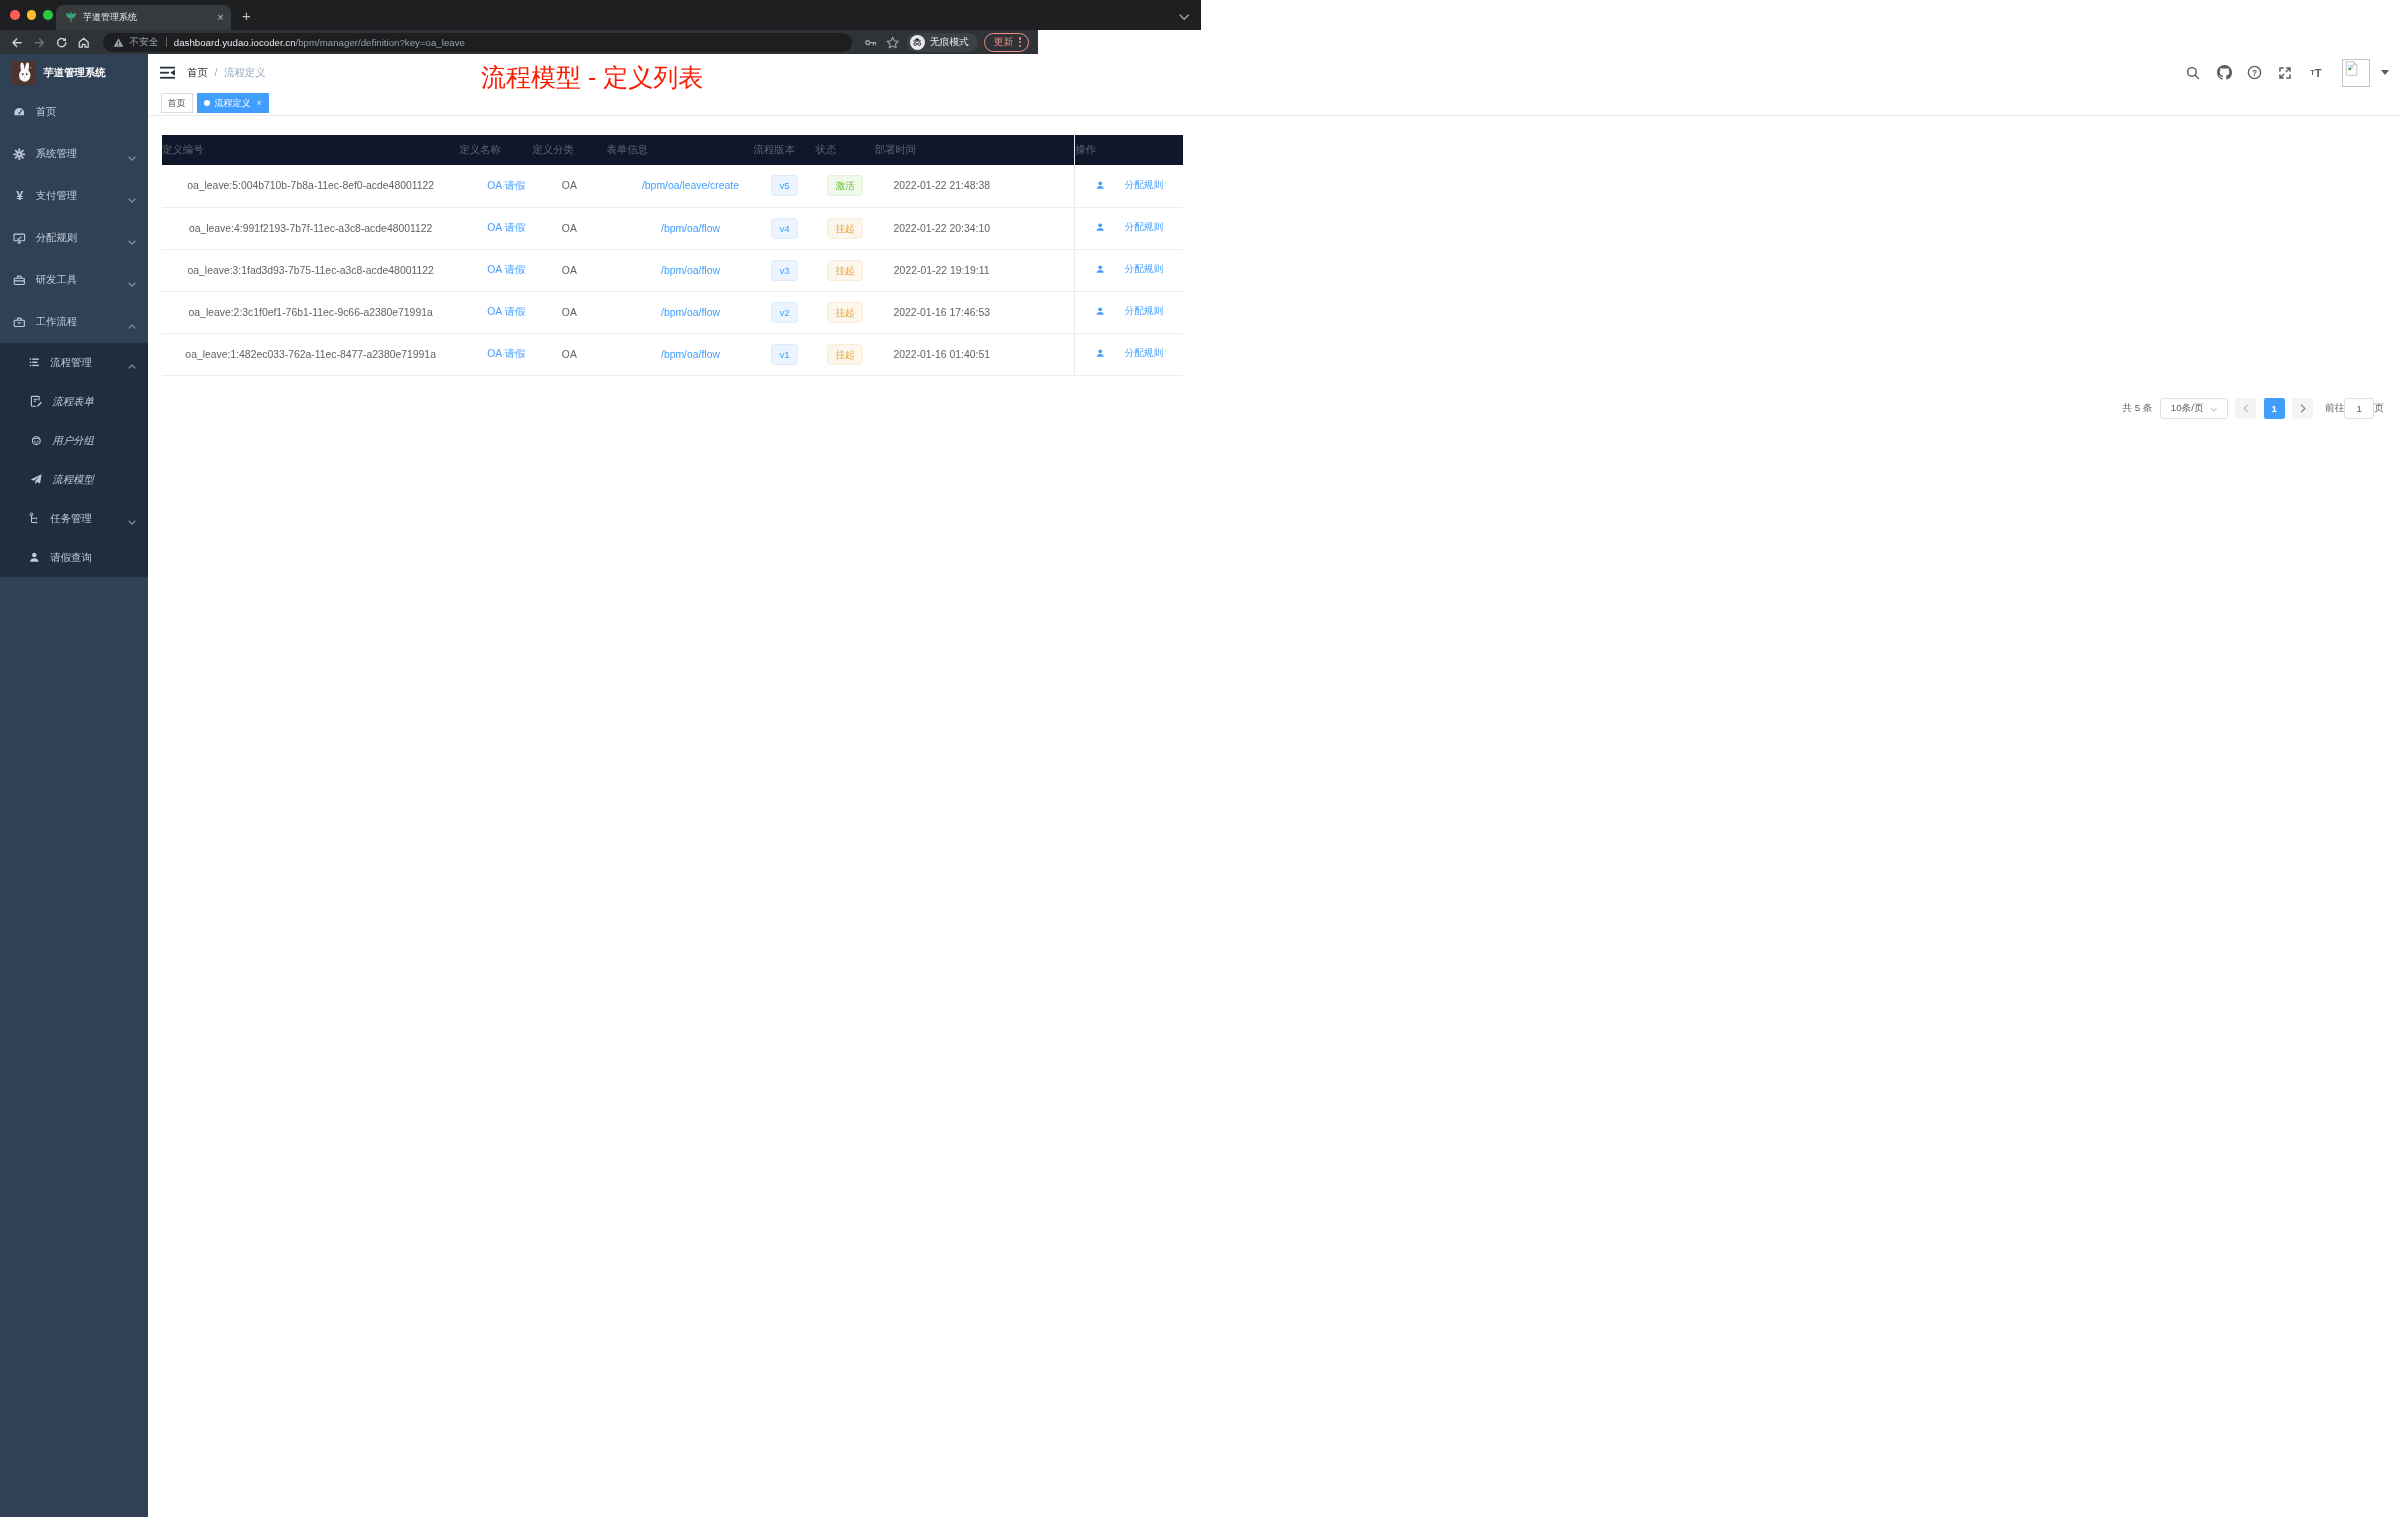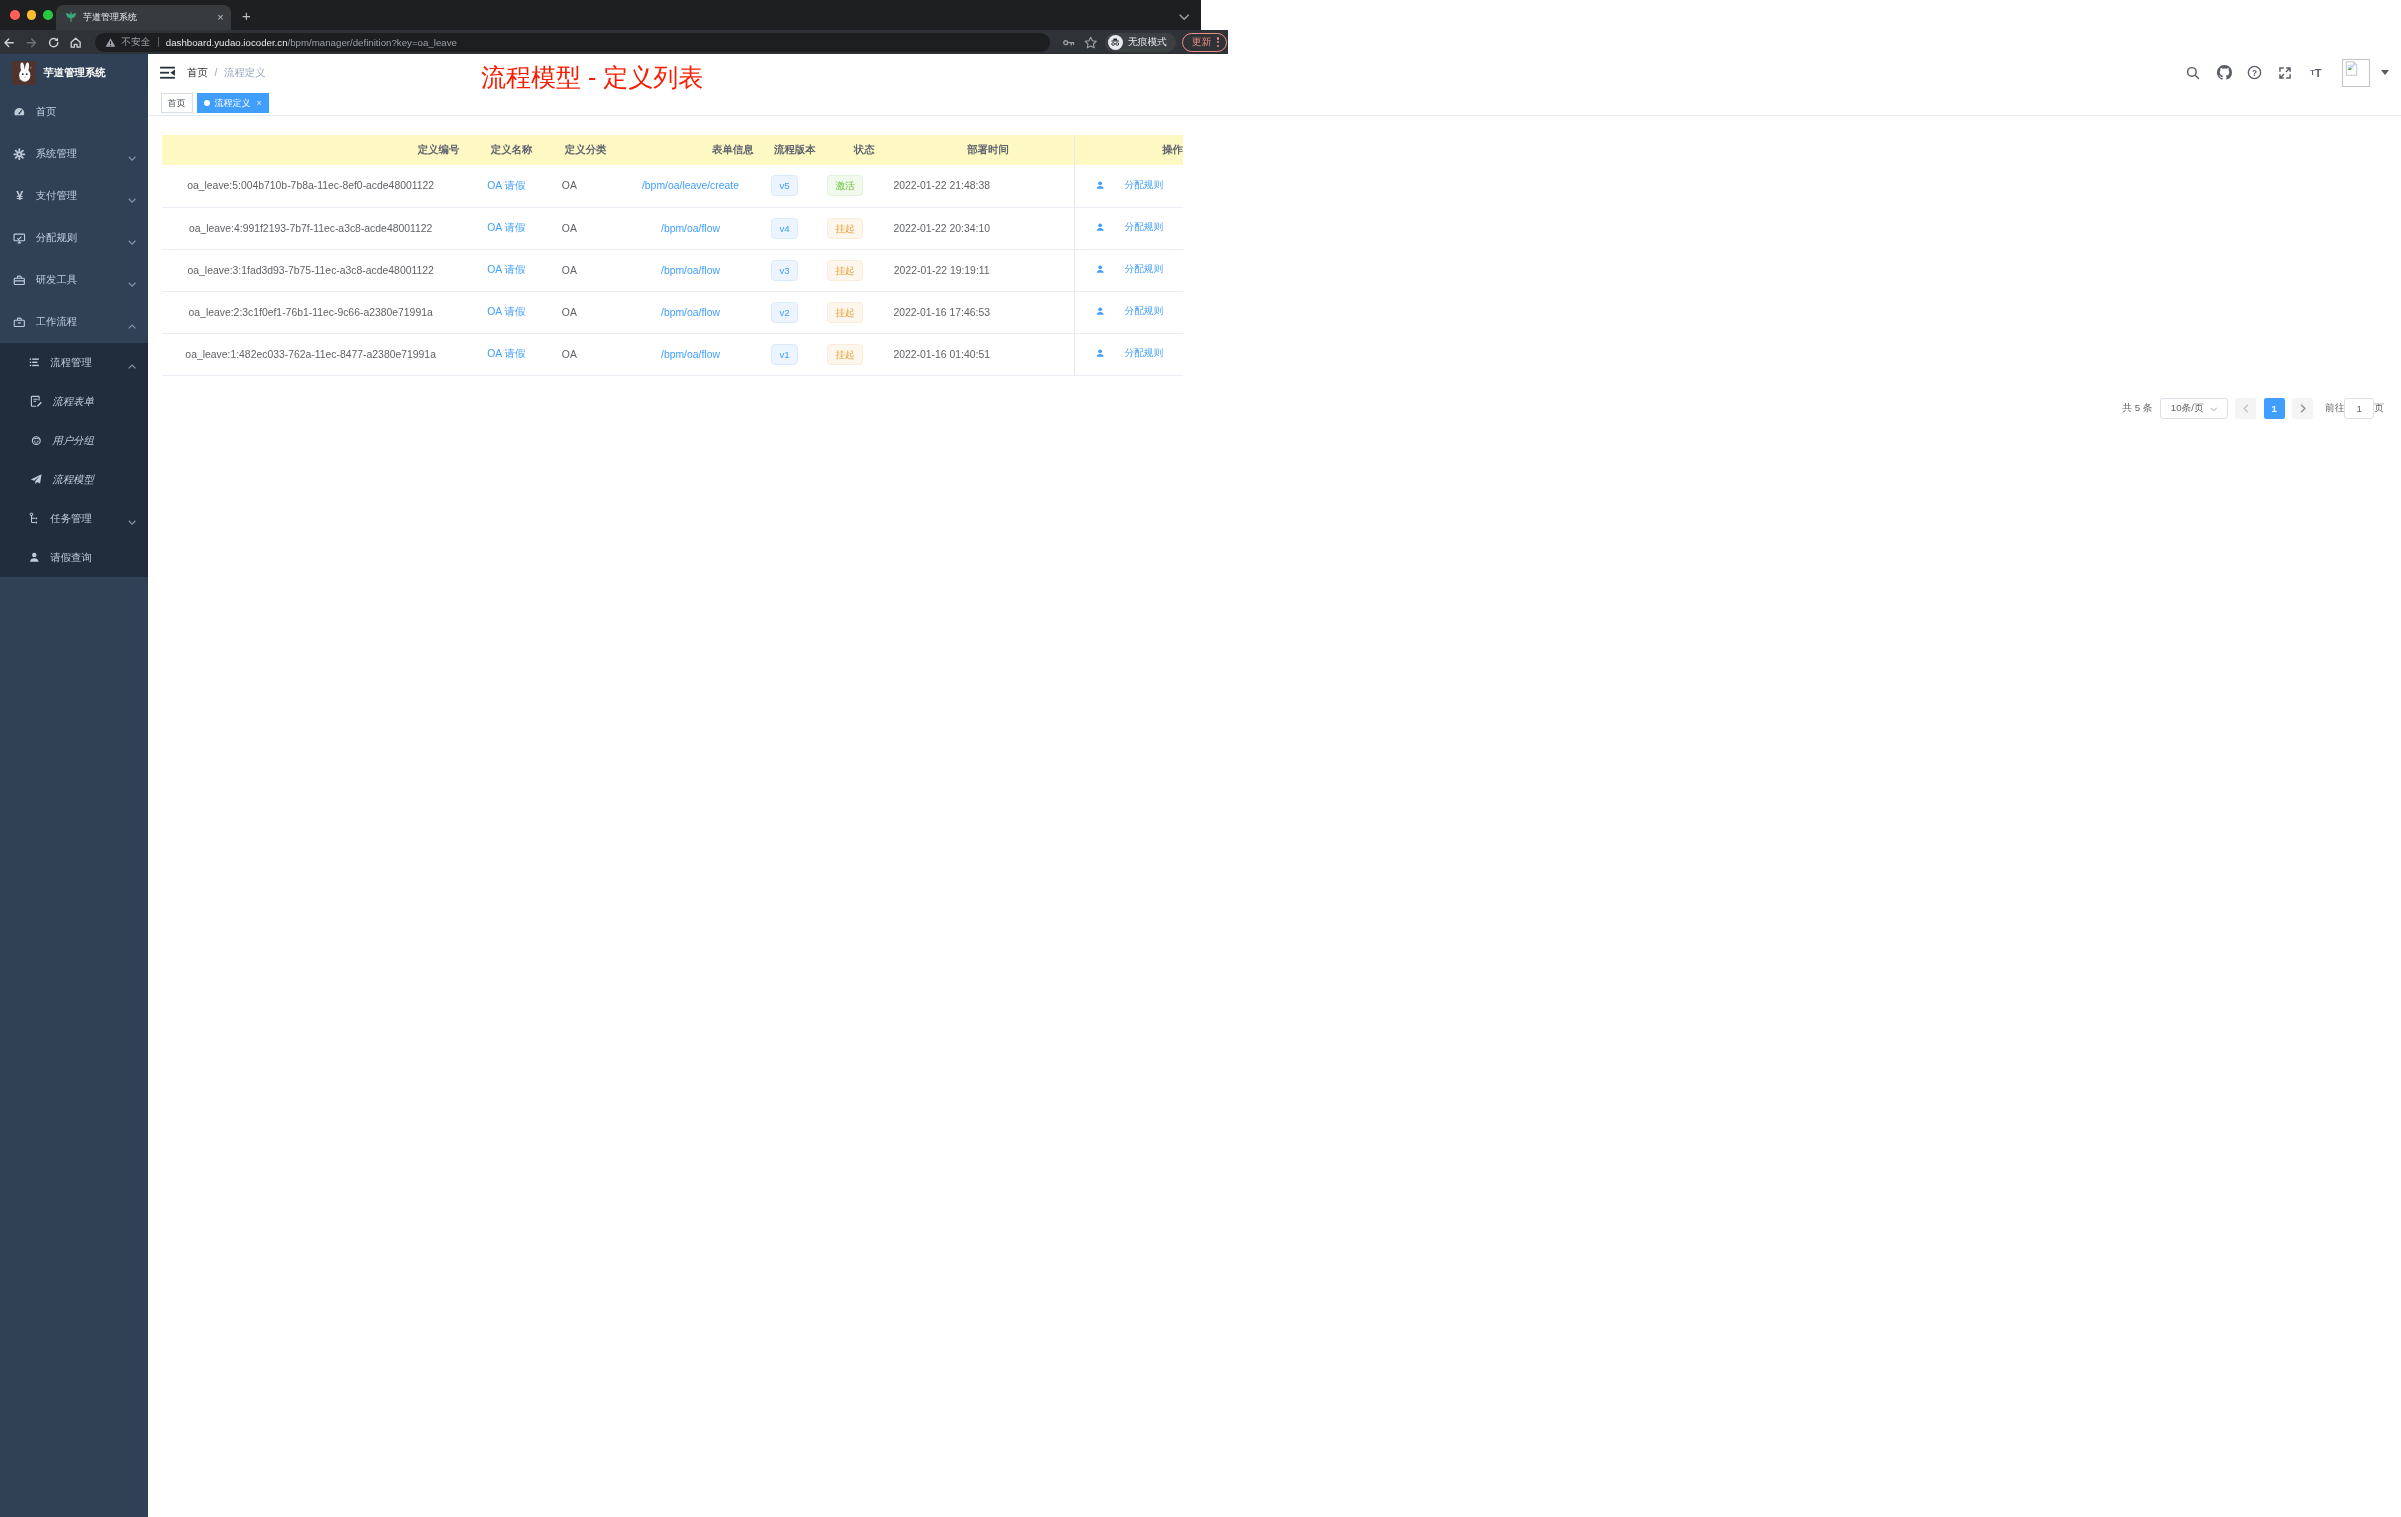--- a/index.html
+++ b/index.html
@@ -8,21 +8,21 @@
   
   .tabstrip { position:absolute; left:0; top:0; width:1201px; height:30px; background:#1e1f21; }
   .lights { position:absolute; left:10.4px; top:10.4px; display:flex; gap:6.7px; }
   .light { width:9.7px; height:9.7px; border-radius:50%; }
   .light.red { background:#ff5f57; } .light.yellow { background:#febc2e; } .light.green { background:#28c840; }
   .tab { position:absolute; left:56px; top:4.5px; width:175px; height:25px; background:#383b3e; border-radius:7.4px 7.4px 0 0; display:flex; align-items:center; padding:0 7.4px 0 9px; color:#e8eaed; }
   .tab-title { flex:1; font-size:9px; white-space:nowrap; overflow:hidden; margin-left:6px; }
   .tab-close { color:#bdc1c6; font-size:11px; cursor:pointer; }
   .newtab { position:absolute; left:242px; top:8.2px; color:#bdc1c6; font-size:15px; line-height:15px; cursor:pointer; }
   .strip-chev { position:absolute; right:12px; top:9.7px; color:#9aa0a6; }
-  .toolbar { position:absolute; left:0; top:30px; width:1228px; height:24.5px; background:#2f3237; display:flex; align-items:center; padding:0 1px; gap:6px; }
+  .toolbar { position:absolute; left:0; top:30px; width:1038px; height:24.5px; background:#2f3237; display:flex; align-items:center; padding:0 9px; gap:6px; }
   .nav-ico { width:16.3px; height:16.3px; display:flex; align-items:center; justify-content:center; flex:0 0 auto; cursor:pointer; }
   .url-pill { flex:1; height:19.3px; background:#1d1e20; border-radius:9.7px; display:flex; align-items:center; padding:0 10.4px; margin:0 4.5px; font-size:9.7px; color:#9aa0a6; }
   .url-sep { width:0.7px; height:10.4px; background:#5f6368; margin:0 7.4px; }
   .url-host { color:#e8eaed; } .url-path { color:#9aa0a6; }
   .chip { height:19.3px; background:#3d4043; border-radius:9.7px; display:flex; align-items:center; gap:5.2px; padding:0 9px 0 3px; color:#e8eaed; font-size:9.7px; }
   .incog-circle { width:15px; height:15px; border-radius:50%; background:#e8eaed; display:flex; align-items:center; justify-content:center; }
   .update-pill { height:19.3px; border:1.5px solid #ef8e84; border-radius:10.4px; display:flex; align-items:center; gap:6px; padding:0 6.7px 0 9px; color:#f08d84; font-size:9.7px; cursor:pointer; }
   .vdots { display:flex; flex-direction:column; gap:1.5px; }
   .vdots i { width:2.2px; height:2.2px; border-radius:50%; background:#f08d84; }
 
@@ -58,21 +58,21 @@
   .tagbar { position:absolute; left:148px; top:91px; right:0; height:25px; background:#fff; border-bottom:0.7px solid #e6e9ee; display:flex; align-items:center; padding-left:12.6px; gap:4.5px; }
   .tag { height:19.3px; line-height:18px; padding:0 6px; border:0.7px solid #d8dce5; background:#fff; color:#495060; font-size:9px; cursor:pointer; display:flex; align-items:center; }
   .tag.active { background:#409eff; border-color:#409eff; color:#fff; padding:0 6px; gap:4.5px; }
   .tag-dot { width:6px; height:6px; border-radius:50%; background:#fff; }
   .tag-close { font-size:9px; margin-left:1.5px; opacity:.85; cursor:pointer; }
 
   
   .content { position:absolute; left:148px; top:117px; right:0; bottom:0; background:#fff; overflow:hidden; }
   .table-wrap { margin:18px 17px 0 14px; }
   table { width:1021px; border-collapse:collapse; table-layout:fixed; }
-  th { height:30px; background:#fef9c3; color:#5f6470; font-size:10.4px; font-weight:700; text-align:right; }
+  th { height:30px; background:#0f172a; color:#5f6470; font-size:10.4px; font-weight:400; text-align:left; }
   td { height:42px; border-bottom:0.7px solid #ebeef5; color:#606266; font-size:10.4px; text-align:center; white-space:nowrap; }
   .link { color:#409eff; cursor:pointer;padding-left:21px; }
   .badge { display:inline-block; height:21px; line-height:19.3px; padding:0 7.4px; border-radius:3.7px; font-size:9.7px; border:0.7px solid transparent; }
   .badge.ver { background:#ecf5ff; border-color:#d9ecff; color:#409eff; }
   .badge.ok { background:#f0f9eb; border-color:#e1f3d8; color:#67c23a; }
   .badge.warn { background:#fdf6ec; border-color:#faecd8; color:#e6a23c; }
   .opcell { border-left:0.7px solid #e6e9f0; }
   .action-link { color:#409eff; font-size:9.7px; display:inline-flex; align-items:center; gap:19px; cursor:pointer; }
 
   

